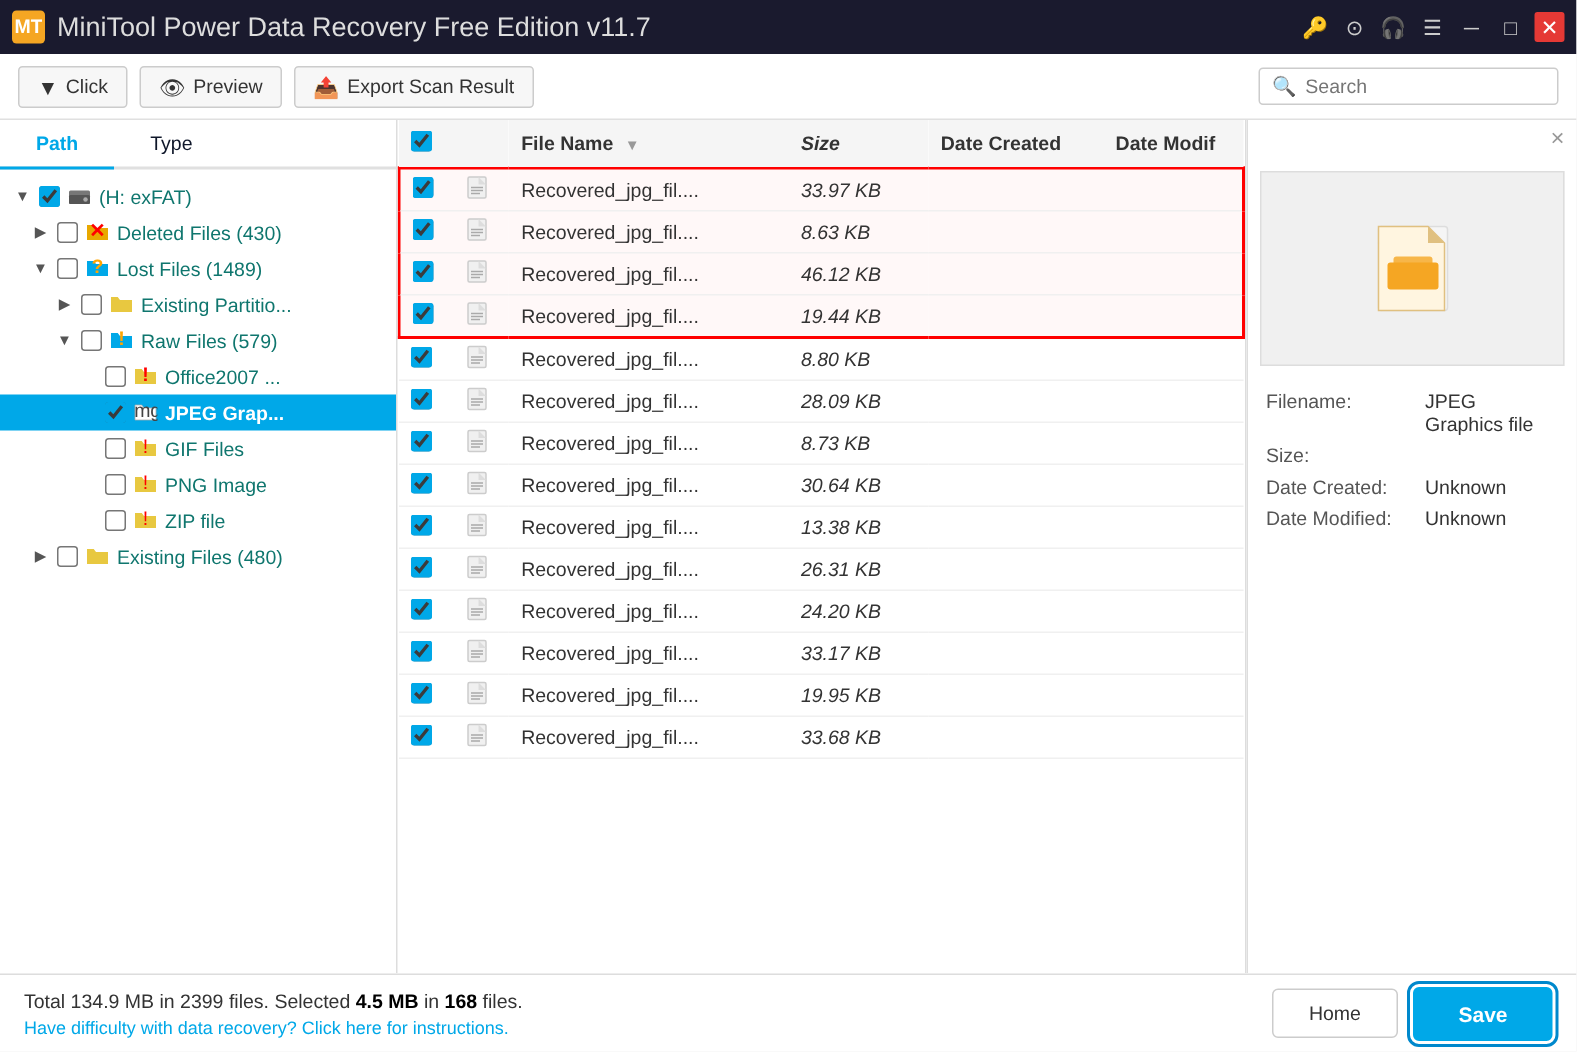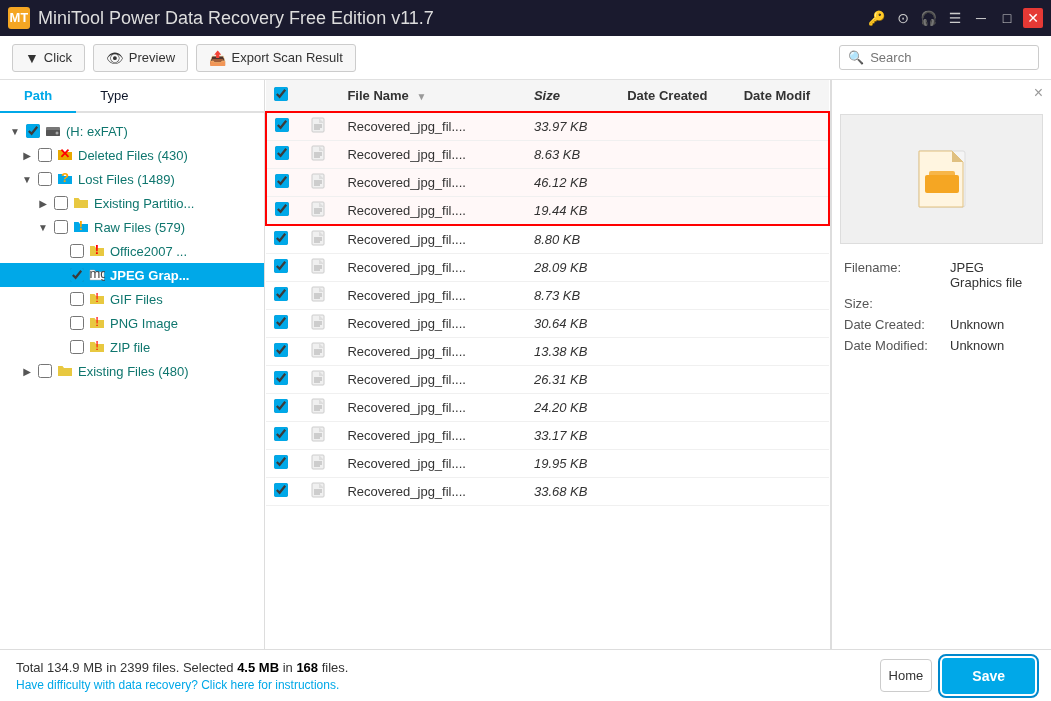--- a/index.html
+++ b/index.html
@@ -213,21 +213,21 @@
       justify-content: space-between;
       padding: 0 16px;
       flex-shrink: 0;
     }
     .status-left { }
     .status-text { font-size: 13px; color: #333; }
     .status-text strong { color: #000; }
     .status-link { font-size: 12px; color: #00a8e8; cursor: pointer; text-decoration: none; display: block; margin-top: 3px; }
     .status-right { display: flex; gap: 10px; align-items: center; }
     .btn-home {
-      padding: 8px 8px;
+      padding: 8px 24px;
       border: 1px solid #ccc;
       background: #fff;
       border-radius: 4px;
       cursor: pointer;
       font-size: 13px;
       color: #333;
     }
     .btn-save {
       padding: 8px 28px;
       border: 2px solid #00a8e8;

